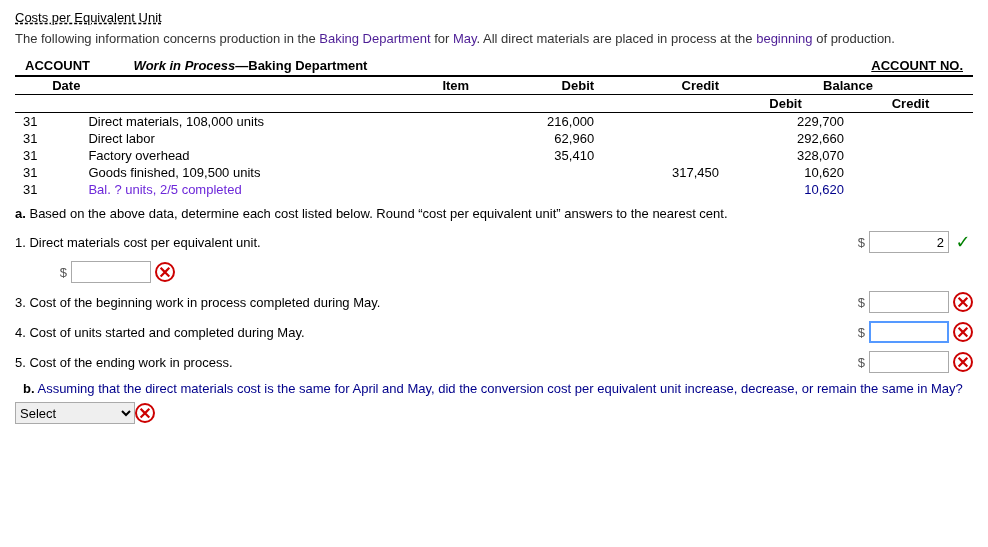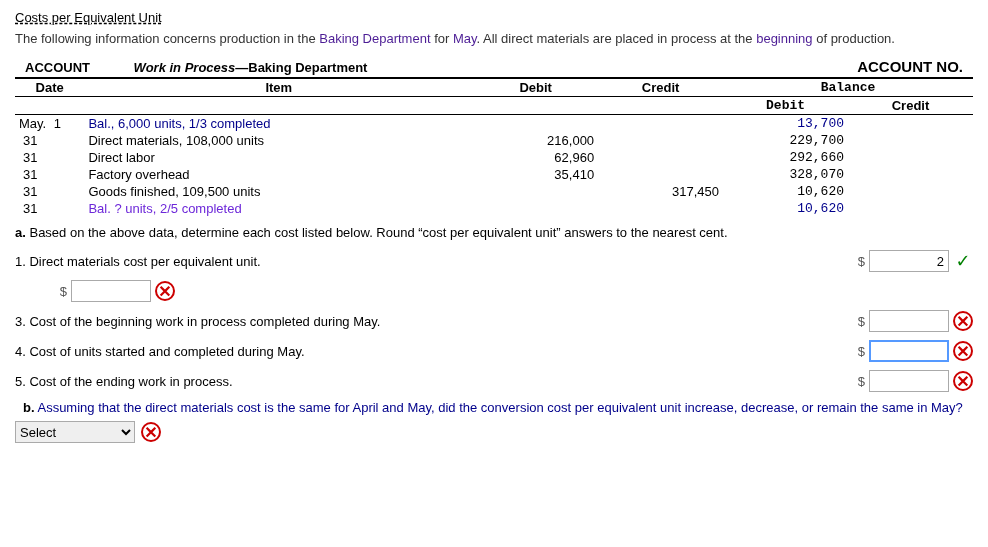--- a/index.html
+++ b/index.html
@@ -35,57 +35,58 @@
     }
     .account-title {
       font-size: 13px;
       font-weight: normal;
     }
     .account-title em {
       font-style: italic;
       padding-left: 40px;
     }
     .account-no {
-      font-size: 15px;
+      font-size: 13px;
       font-weight: bold;
+      text-decoration: underline;
     }
     table.ledger {
       width: 100%;
       border-collapse: collapse;
       margin-bottom: 8px;
     }
     table.ledger th, table.ledger td {
       font-size: 13px;
       padding: 1px 4px;
     }
     table.ledger thead tr:first-child th {
       border-top: 2px solid #000;
       border-bottom: 1px solid #000;
       font-weight: bold;
-      text-align: center;
+      text-align: right;
     }
     table.ledger thead tr:first-child th.center {
       text-align: center;
     }
     table.ledger thead tr.sub-header th {
       border-bottom: 1px solid #000;
       font-weight: bold;
       text-align: center;
     }
     table.ledger thead tr.sub-header th.left {
       text-align: left;
     }
     table.ledger tbody tr td {
       vertical-align: top;
     }
     .col-date { width: 50px; }
     .col-item { width: 280px; }
     .col-debit { width: 90px; text-align: right; }
     .col-credit { width: 90px; text-align: right; }
-    .col-bal-debit { width: 90px; text-align: right; font-family: Liberation Mono, monospace; }
+    .col-bal-debit { width: 90px; text-align: right; }
     .col-bal-credit { width: 90px; text-align: right; }
     .note-a {
       font-size: 13px;
       margin-bottom: 10px;
       color: #000;
     }
     .questions { margin-top: 4px; }
     .question-row {
       display: flex;
       align-items: center;
@@ -139,21 +140,20 @@
       font-size: 13px;
       margin-top: 6px;
       margin-bottom: 6px;
       color: #000;
       padding-left: 8px;
     }
     .note-b .blue { color: #00008b; }
     .select-row {
       display: flex;
       align-items: center;
-      gap: 6px;
     }
     select.answer-select {
       width: 120px;
       height: 22px;
       font-size: 13px;
       border: 1px solid #aaa;
     }
     .q-num {
       min-width: 16px;
       font-weight: normal;
@@ -190,28 +190,20 @@
     <tr class="sub-header">
       <th class="col-date"></th>
       <th class="col-item left"></th>
       <th class="col-debit"></th>
       <th class="col-credit"></th>
       <th class="col-bal-debit bottom-border">Debit</th>
       <th class="col-bal-credit bottom-border">Credit</th>
     </tr>
   </thead>
   <tbody id="ledger-body">
-  <tr>
-    <td class="col-date">May. <span style="margin-left:4px">1</span></td>
-    <td class="col-item" style="color:#00008b">Bal., 6,000 units, 1/3 completed</td>
-    <td class="col-debit"></td>
-    <td class="col-credit"></td>
-    <td class="col-bal-debit" style="color:#00008b">13,700</td>
-    <td class="col-bal-credit"></td>
-  </tr>
       <tr>
     <td class="col-date"> <span style="margin-left:4px">31</span></td>
     <td class="col-item">Direct materials, 108,000 units</td>
     <td class="col-debit">216,000</td>
     <td class="col-credit"></td>
     <td class="col-bal-debit">229,700</td>
     <td class="col-bal-credit"></td>
   </tr>
       <tr>
     <td class="col-date"> <span style="margin-left:4px">31</span></td>

